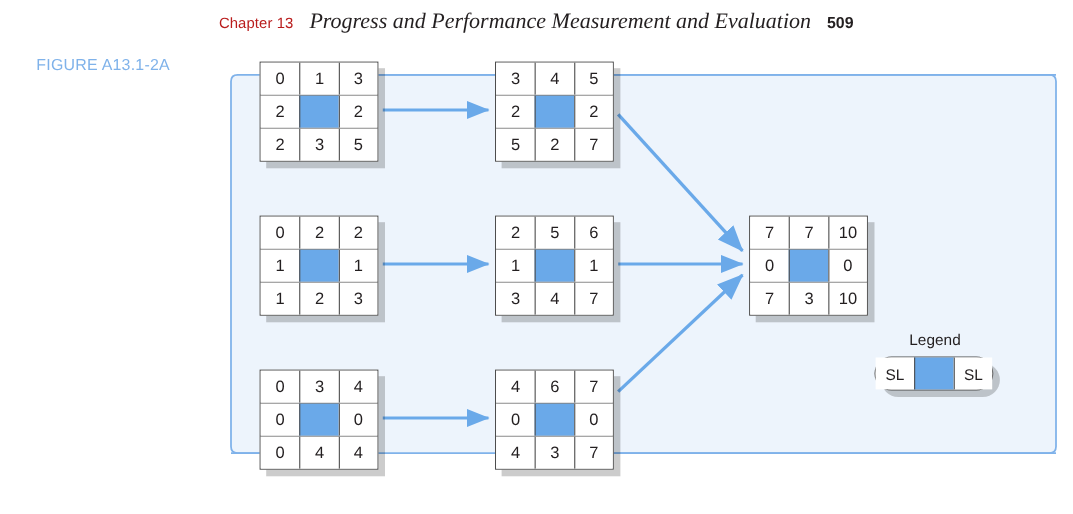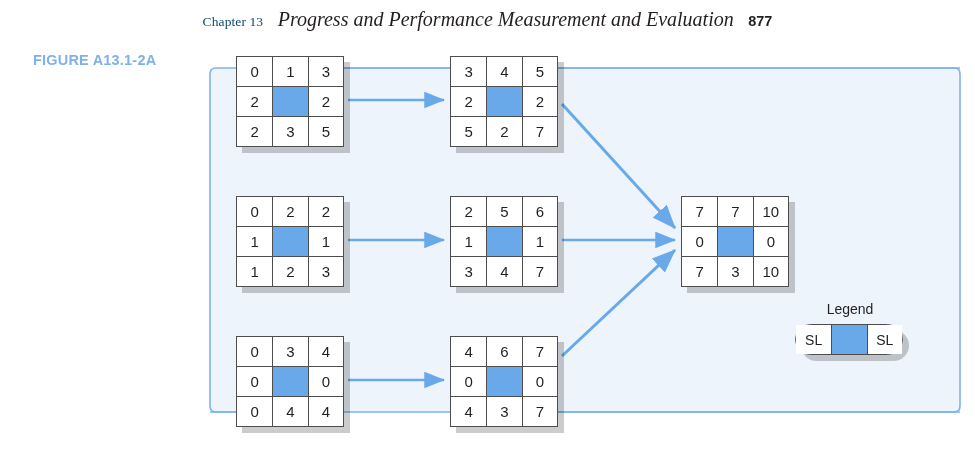--- a/index.html
+++ b/index.html
@@ -12,23 +12,23 @@
   }
   
   #running-head{
     position:absolute;
     top:8px;
     left:0;right:0;
     text-align:center;
     white-space:nowrap;
   }
   #running-head .ch{
-    font-family:Liberation Serif, serif;
+    font-family:Liberation Sans, sans-serif;
     font-size:13.5px;
-    color:#0c4a6e;
+    color:#b91c1c;
     letter-spacing:.1px;
   }
   #running-head .ttl{
     font-family:"Liberation Serif", serif;
     font-style:italic;
     font-size:20px;
     color:#231f20;
     margin-left:10px;
   }
   #running-head .pg{
@@ -37,21 +37,21 @@
     font-size:14.5px;
     color:#231f20;
     margin-left:10px;
   }
 
   
   #figure-label{
     position:absolute;
     left:33px;top:52px;
     font-size:14.5px;
-    font-weight:bold;
+    font-weight:normal;
     color:#7fb2ea;
     letter-spacing:.2px;
     white-space:nowrap;
   }
 
   
   #diagram{
     position:absolute;
     left:0;top:0;
     width:975px;height:467px;
@@ -103,21 +103,21 @@
     top:-24px;left:0;
   }
   #legend-box .cell{font-size:14px;}
 </style>
 </head>
 <body>
 
 <div id="running-head">
   <span class="ch">Chapter 13</span>
   <span class="ttl">Progress and Performance Measurement and Evaluation</span>
-  <span class="pg">877</span>
+  <span class="pg">509</span>
 </div>
 
 <div id="figure-label">FIGURE A13.1-2A</div>
 
 <div id="diagram">
 
   <svg id="svg-layer" viewBox="0 0 975 467" xmlns="http://www.w3.org/2000/svg">
     <defs>
       <marker id="arw" markerWidth="9" markerHeight="9" refX="7.6" refY="3.2" orient="auto" markerUnits="strokeWidth">
         <path d="M0,0 L8,3.2 L0,6.4 z" fill="#6aa9e9"></path>

